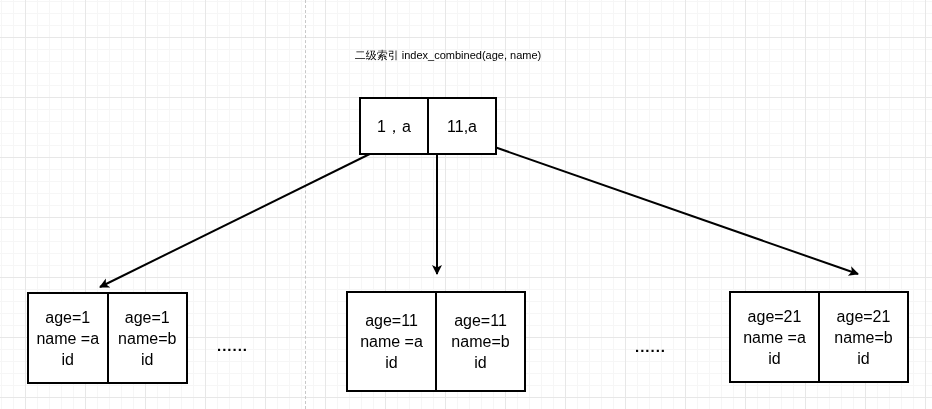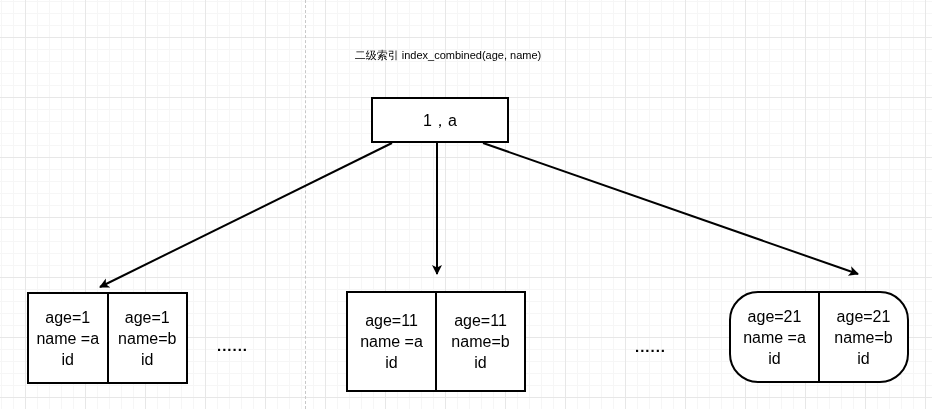--- a/index.html
+++ b/index.html
@@ -66,28 +66,28 @@
     font-size: 16px;
     color: #000000;
     text-align: center;
     line-height: 21px;
     white-space: nowrap;
   }
   .node .cell + .cell {
     border-left: 2px solid #000000;
   }
   .root-node {
-    left: 371px;
+    left: 359px;
     top: 97px;
     width: 138px;
-    height: 46px;
+    height: 58px;
   }
   .leaf-left   { left: 27px;  top: 292px; width: 161px; height: 92px; }
   .leaf-middle { left: 346px; top: 291px; width: 180px; height: 101px; }
-  .leaf-right  { left: 729px; top: 291px; width: 180px; height: 92px; border-radius: 29px; }
+  .leaf-right  { left: 729px; top: 291px; width: 180px; height: 92px; }
   .ellipsis {
     position: absolute;
     font-size: 15px;
     font-weight: bold;
     letter-spacing: 1px;
     color: #000000;
     z-index: 3;
   }
   .ellipsis-left  { left: 217px; top: 337px; }
   .ellipsis-right { left: 635px; top: 338px; }
@@ -107,20 +107,21 @@
     </defs>
     <line x1="392" y1="143" x2="100" y2="287" stroke="#000000" stroke-width="2" marker-end="url(#ah)"></line>
     <line x1="437" y1="143" x2="437" y2="274" stroke="#000000" stroke-width="2" marker-end="url(#ah)"></line>
     <line x1="483" y1="143" x2="858" y2="274" stroke="#000000" stroke-width="2" marker-end="url(#ah)"></line>
   </svg>
 
   <div class="diagram-title">二级索引 index_combined(age, name)</div>
 
   <div class="node root-node">
     <div class="cell">1，a</div>
+    <div class="cell">11,a</div>
   </div>
 
   <div class="node leaf-left">
     <div class="cell">
       <span>age=1</span>
       <span>name =a</span>
       <span>id</span>
     </div>
     <div class="cell">
       <span>age=1</span>

